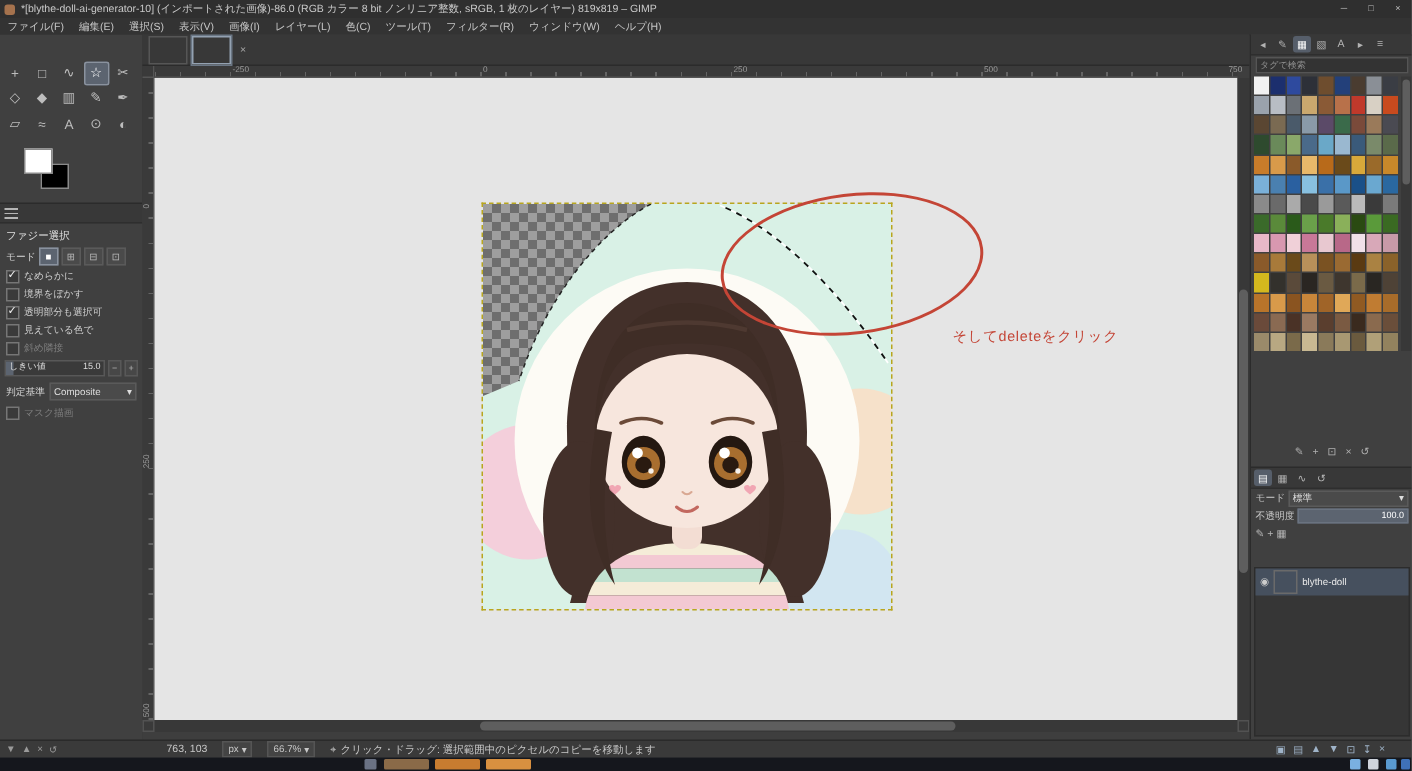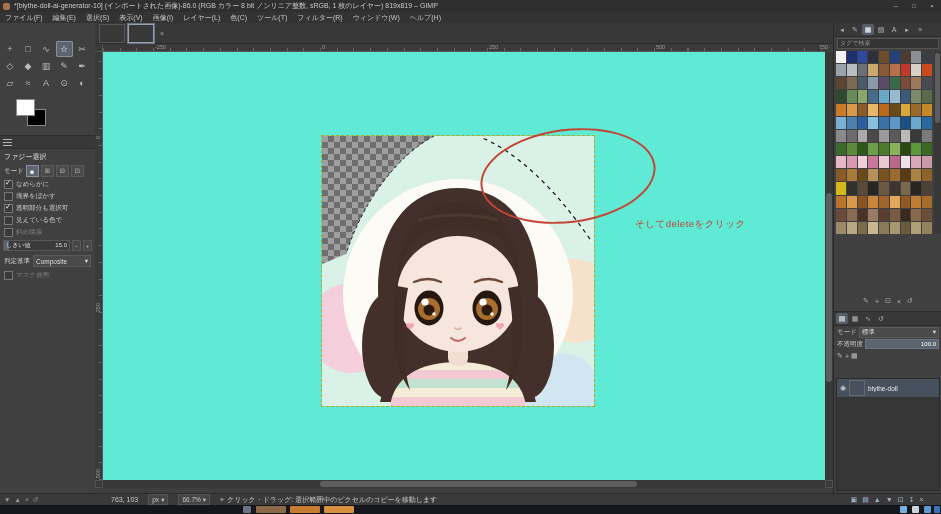--- a/index.html
+++ b/index.html
@@ -53,21 +53,21 @@
   .img-tab.active{border-color:#93a1b1;box-shadow:0 0 0 1px #6a7684}
   .tab-close{width:10px;text-align:center;color:#a8a8a8;font-size:7px}
   .mini-doll{position:relative;width:100%;height:100%;background:radial-gradient(circle at 50% 55%,#fdfbf5 0 52%,#d9f1e6 53%)}
   .mini-doll::before{content:"";position:absolute;left:22%;top:12%;width:56%;height:74%;background:#43302a;border-radius:48% 48% 42% 42%}
   .mini-doll::after{content:"";position:absolute;left:34%;top:30%;width:32%;height:36%;background:#f7e6dd;border-radius:50%}
   .ruler-corner{position:absolute;left:0;top:21px;width:8px;height:8px;background:#3a3a3a;border-right:1px solid #555;border-bottom:1px solid #555;box-sizing:border-box}
   .hruler{position:absolute;left:8px;top:21px;width:722px;height:8px;background-color:#3a3a3a;background-image:repeating-linear-gradient(90deg,#646464 0 1px,transparent 1px 16.7px);background-size:100% 3px;background-position:0 100%;background-repeat:no-repeat;border-bottom:1px solid #555;font-size:5.5px;color:#9c9c9c;box-sizing:border-box}
   .hlab{position:absolute;top:0}
   .vruler{position:absolute;left:0;top:29px;width:8px;height:428px;background-color:#3a3a3a;background-image:repeating-linear-gradient(0deg,#646464 0 1px,transparent 1px 16.7px);background-size:3px 100%;background-position:100% 0;background-repeat:no-repeat;border-right:1px solid #555;font-size:5.5px;color:#9c9c9c;box-sizing:border-box}
   .vlab{position:absolute;left:0;writing-mode:vertical-rl;transform:rotate(180deg)}
-  .viewport{position:absolute;left:8px;top:29px;width:722px;height:428px;background:#5eead4;overflow:hidden}
+  .viewport{position:absolute;left:8px;top:29px;width:722px;height:428px;background:#e5e5e5;overflow:hidden}
   .canvas-img{position:absolute;left:219px;top:84px;width:272px;height:270px;outline:1px dashed #b8a61e}
   .doll{display:block;width:100%;height:100%}
   .red-ellipse{position:absolute;left:377px;top:77px;width:172px;height:90px;border:2px solid #cd4437;border-radius:50%;transform:rotate(-7deg)}
   .red-note{position:absolute;left:532px;top:166px;font-size:9.5px;letter-spacing:0.5px;color:#c44536}
   .vscroll{position:absolute;left:730px;top:29px;width:8px;height:428px;background:#383838}
   .vscroll::after{content:"";position:absolute;left:1px;right:1px;top:33%;height:44%;background:#5e5e5e;border-radius:3px}
   .hscroll{position:absolute;left:8px;top:457px;width:722px;height:8px;background:#383838}
   .hscroll::after{content:"";position:absolute;top:1px;bottom:1px;left:30%;width:44%;background:#5e5e5e;border-radius:3px}
   .corner-btn{position:absolute;width:8px;height:8px;background:#3a3a3a;border:1px solid #525252;box-sizing:border-box}
 

